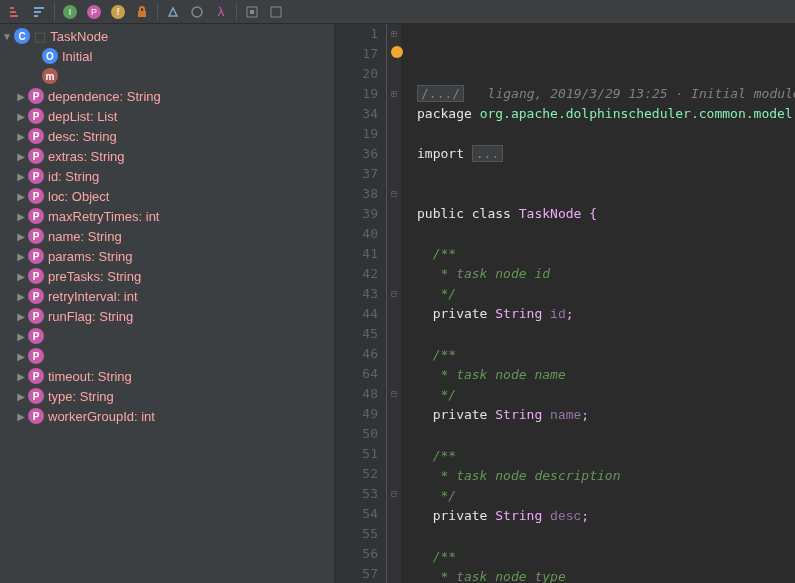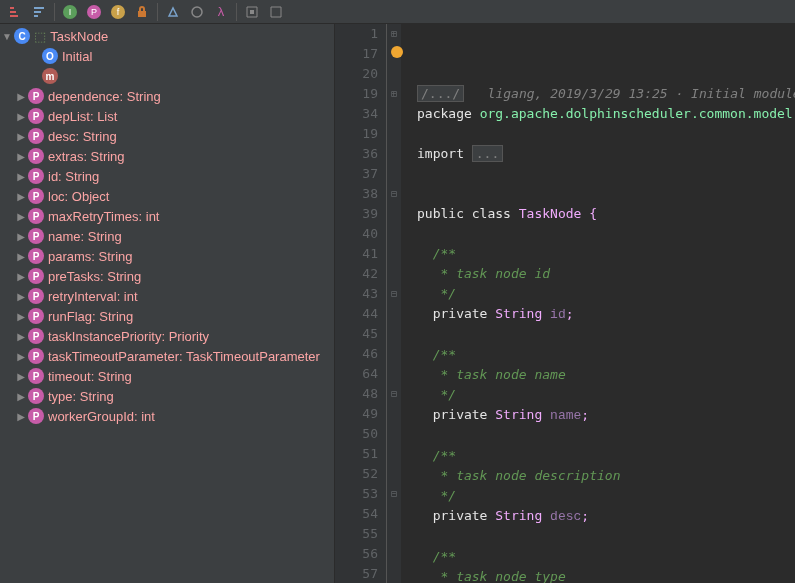--- a/index.html
+++ b/index.html
@@ -265,26 +265,24 @@
           <span class="ti-label">retryInterval: int</span>
         </div>
         <div class="tree-item" style="padding-left: 14px;">
           <span class="arrow">▶</span>
           <span class="ti-icon ic-p">P</span>
           <span class="ti-label">runFlag: String</span>
         </div>
         <div class="tree-item" style="padding-left: 14px;">
           <span class="arrow">▶</span>
           <span class="ti-icon ic-p">P</span>
-          <span class="ti-label">taskInstancePriority: Priority</span>
-        </div>
-        <div class="tree-item" style="padding-left: 14px;">
-          <span class="arrow">▶</span>
-          <span class="ti-icon ic-p">P</span>
-          <span class="ti-label">taskTimeoutParameter: TaskTimeoutParameter</span>
+        </div>
+        <div class="tree-item" style="padding-left: 14px;">
+          <span class="arrow">▶</span>
+          <span class="ti-icon ic-p">P</span>
         </div>
         <div class="tree-item" style="padding-left: 14px;">
           <span class="arrow">▶</span>
           <span class="ti-icon ic-p">P</span>
           <span class="ti-label">timeout: String</span>
         </div>
         <div class="tree-item" style="padding-left: 14px;">
           <span class="arrow">▶</span>
           <span class="ti-icon ic-p">P</span>
           <span class="ti-label">type: String</span>

